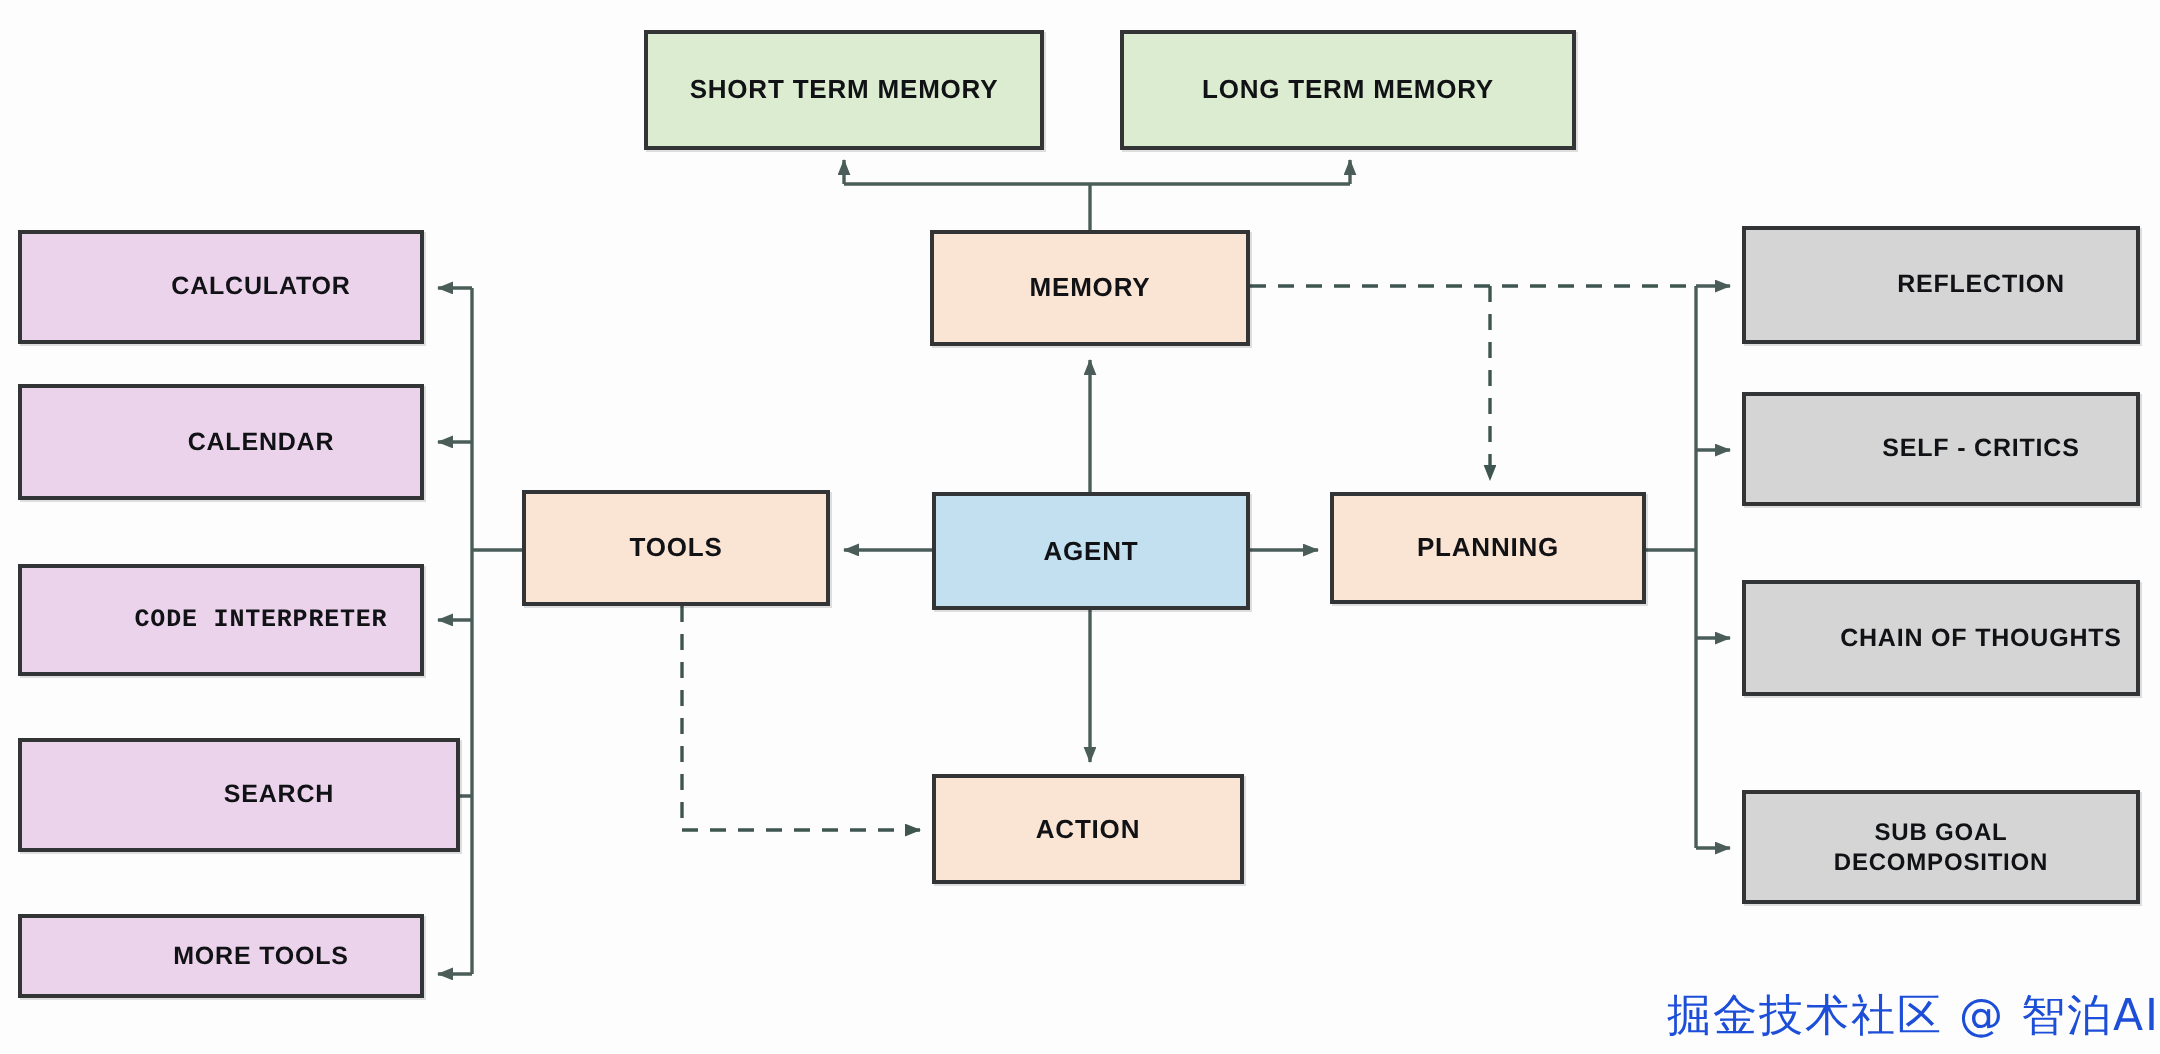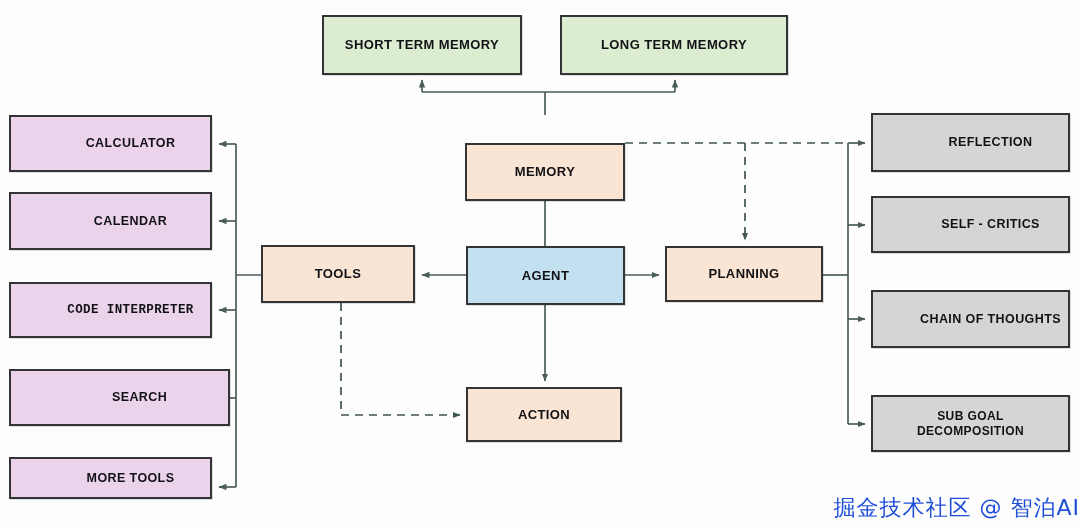--- a/index.html
+++ b/index.html
@@ -116,21 +116,21 @@
   </svg>
 
   <div class="node n-green fs13" style="left:322px; top:15px; width:200px; height:60px;">
     <span class="node-label">SHORT TERM MEMORY</span>
   </div>
 
   <div class="node n-green fs13" style="left:560px; top:15px; width:228px; height:60px;">
     <span class="node-label">LONG TERM MEMORY</span>
   </div>
 
-  <div class="node n-peach fs13" style="left:465px; top:115px; width:160px; height:58px;margin-top:28px;">
+  <div class="node n-peach fs13" style="left:465px; top:115px; width:160px; height:58px;">
     <span class="node-label">MEMORY</span>
   </div>
 
   <div class="node n-blue fs13" style="left:466px; top:246px; width:159px; height:59px;">
     <span class="node-label">AGENT</span>
   </div>
 
   <div class="node n-peach fs13" style="left:261px; top:245px; width:154px; height:58px;">
     <span class="node-label">TOOLS</span>
   </div>

